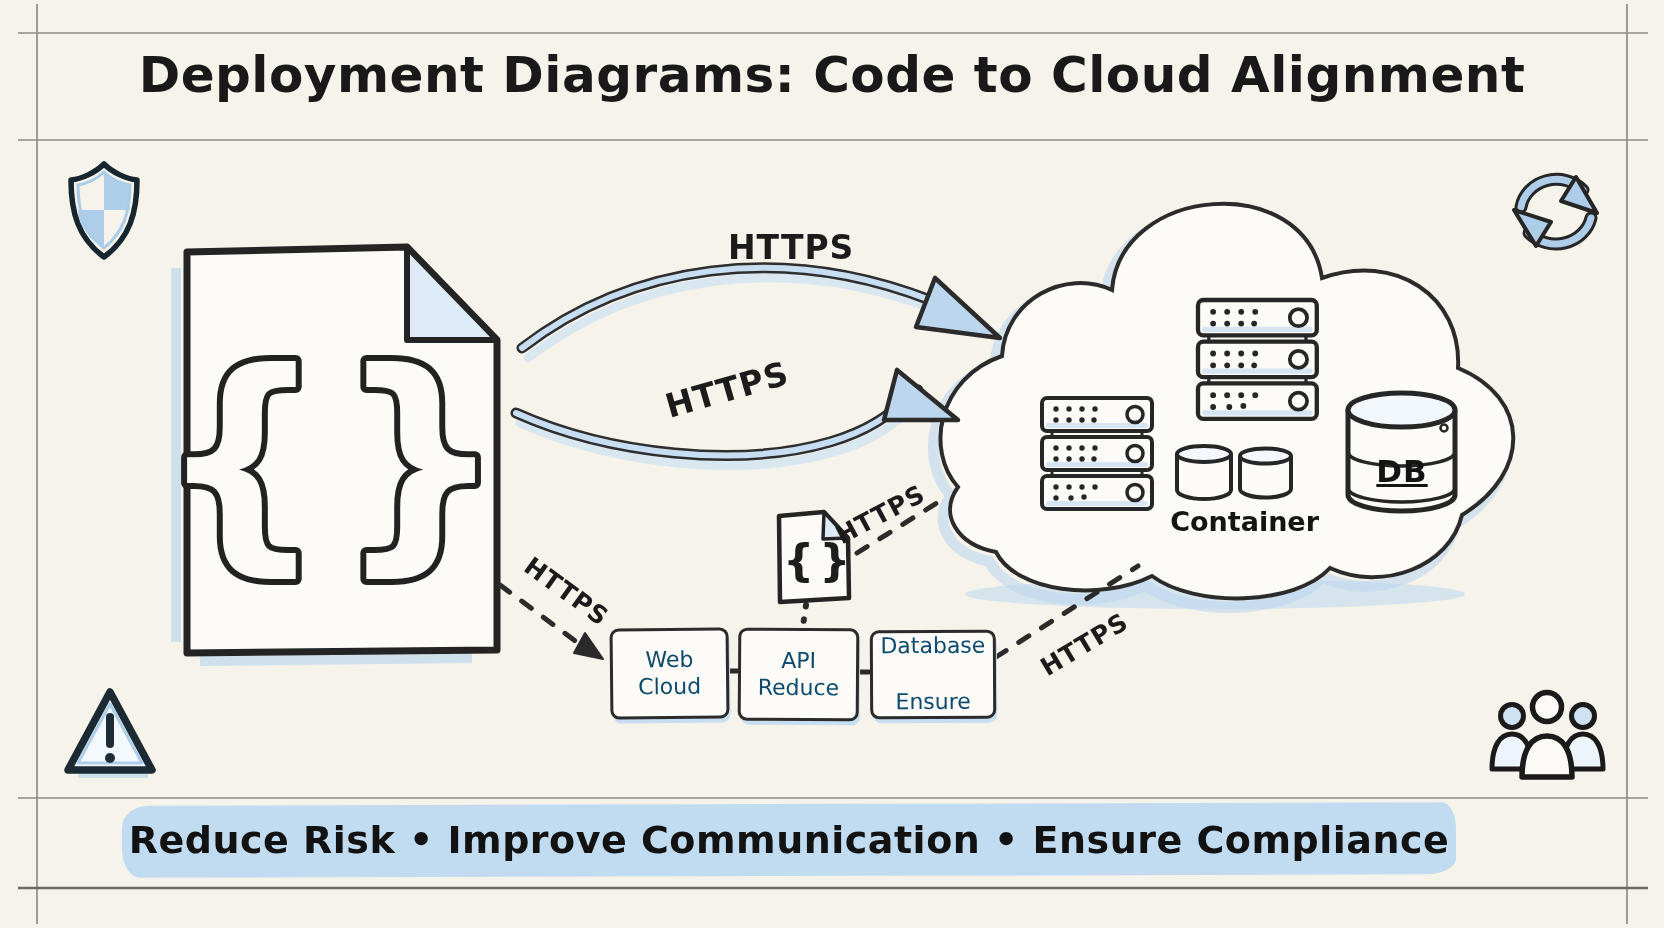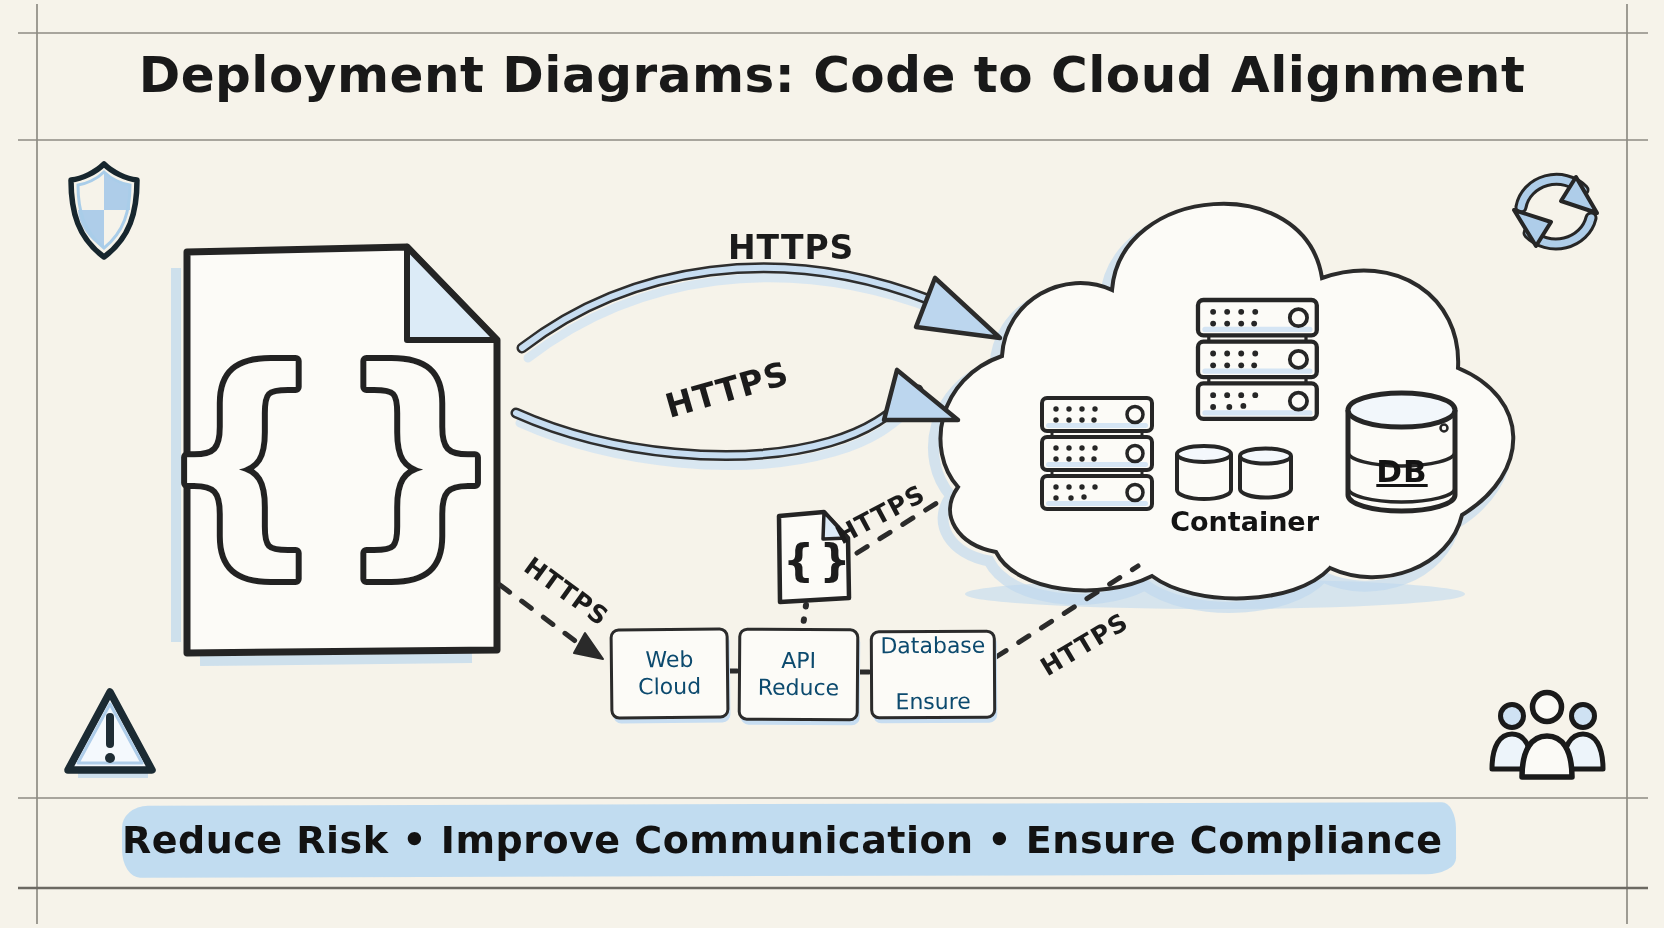--- a/index.html
+++ b/index.html
@@ -29,21 +29,21 @@
   .small-braces{
     left:783px;top:533px;width:58px;text-align:center;z-index:5;
     font-size:44px;font-weight:bold;letter-spacing:5px;color:#1d1d1d;line-height:56px;
   }
   .tag-band{
     position:absolute;left:122px;top:804px;width:1334px;height:72px;z-index:3;
     background:#b9d8f0;opacity:.88;border-radius:26px 14px 30px 18px / 22px 26px 16px 28px;
     transform:rotate(-.15deg);
   }
   .tagline{
-    left:122px;top:804px;width:1334px;height:72px;line-height:72px;
+    left:122px;top:804px;width:1334px;height:72px;line-height:72px;text-align:center;
     font-size:38px;font-weight:bold;color:#121212;letter-spacing:.5px;
   }
 </style>
 </head>
 <body>
 
 <div class="canvas">
 
   <svg class="sketch-svg" width="1664" height="928" viewBox="0 0 1664 928">
 

